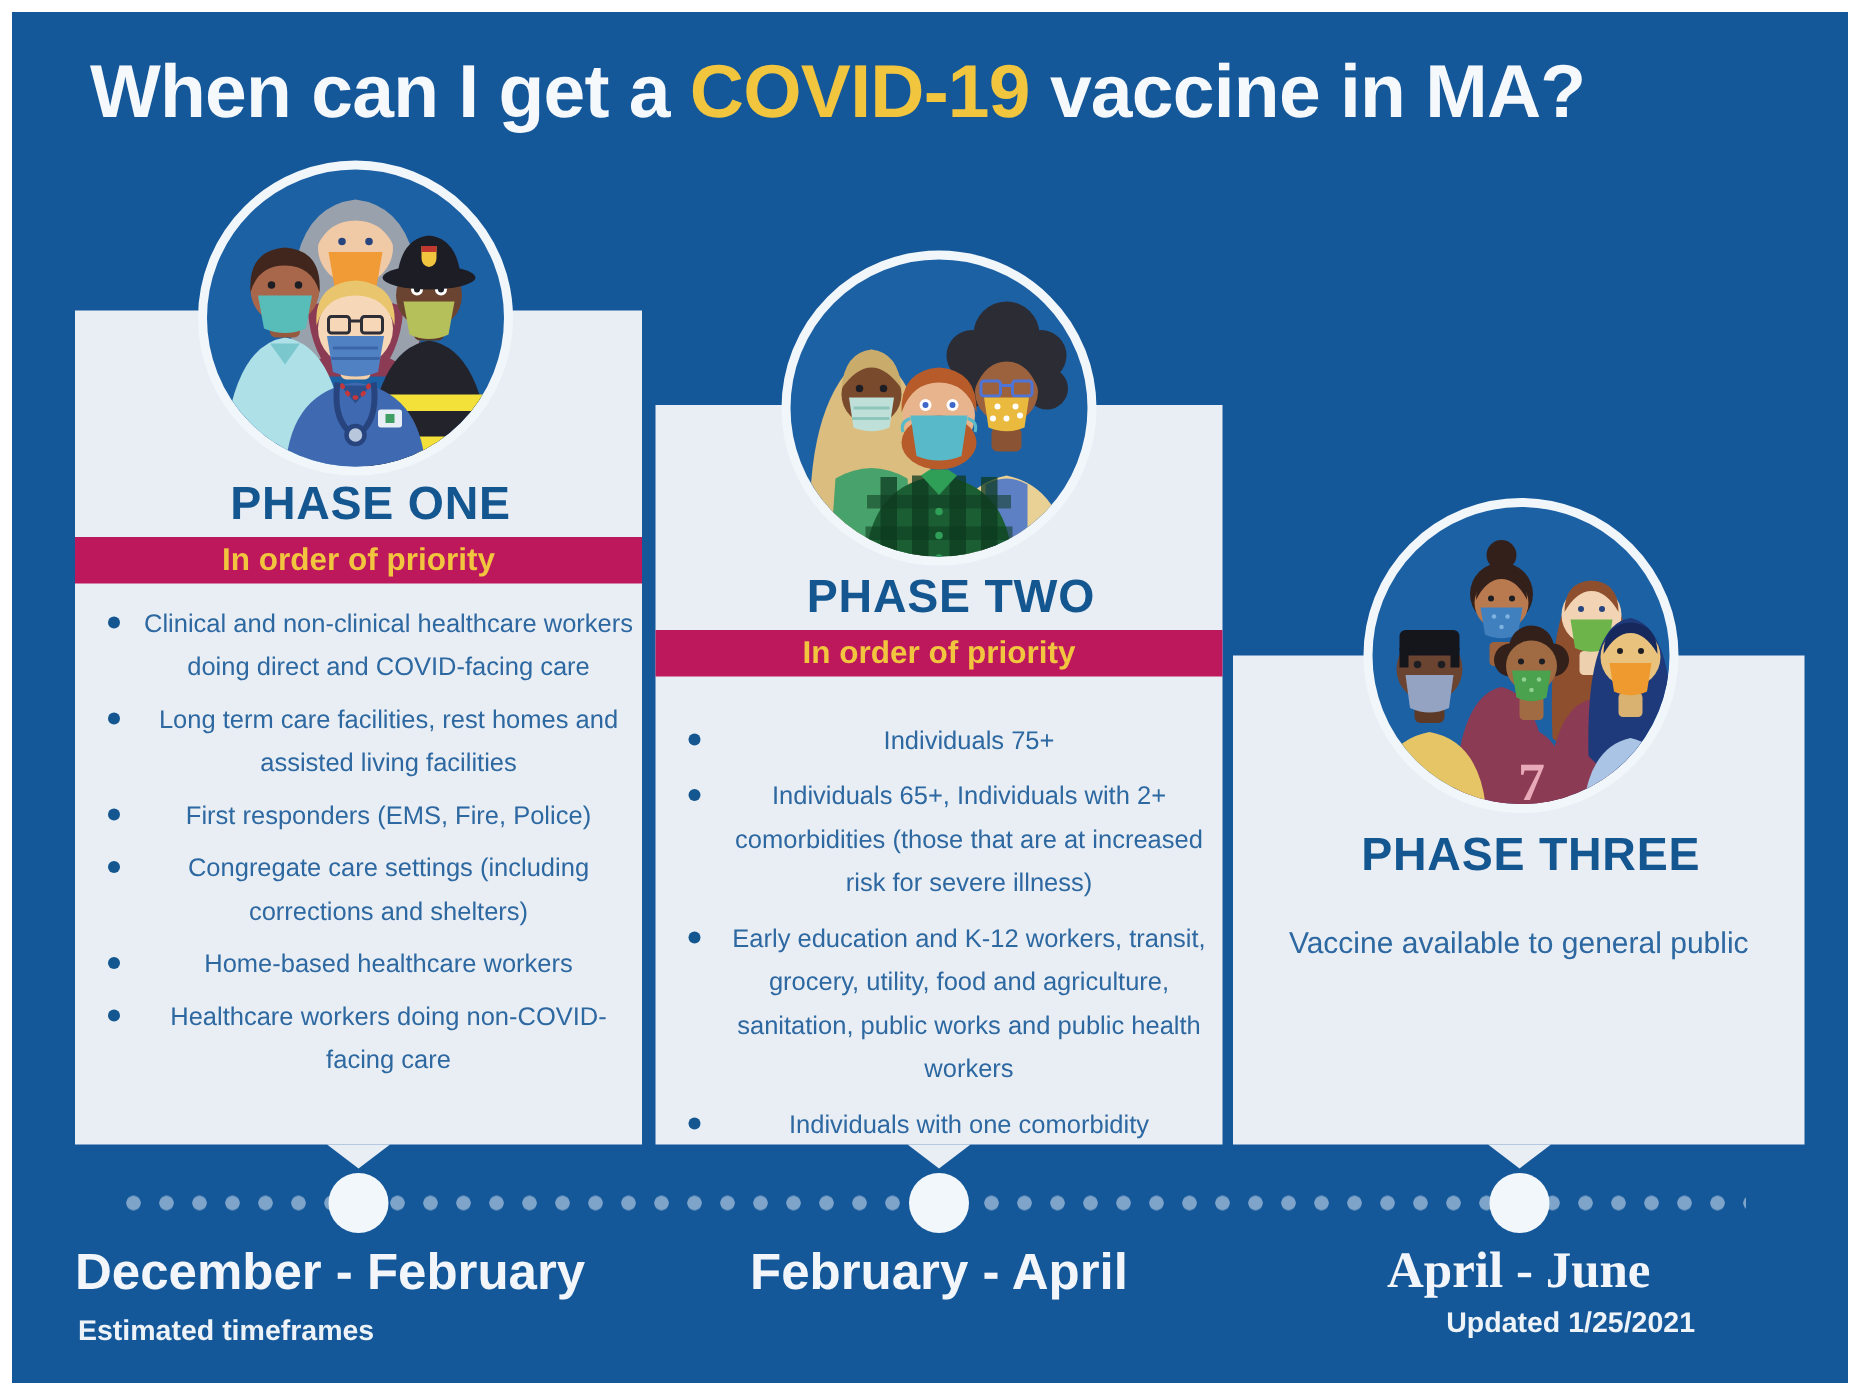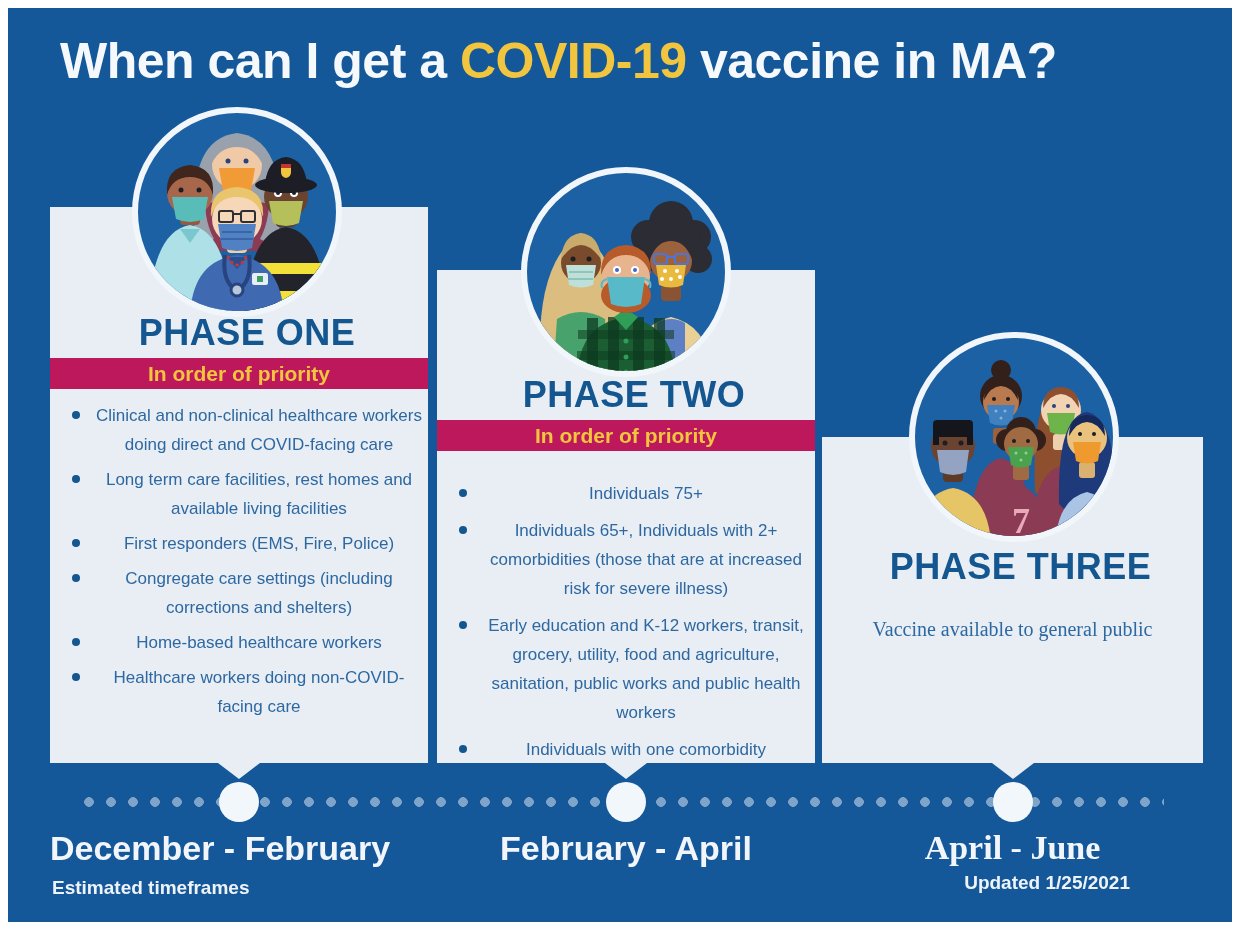--- a/index.html
+++ b/index.html
@@ -4,27 +4,27 @@
 <style>
   html,body{margin:0;padding:0;}
   body{width:1240px;height:930px;background:#ffffff;font-family:"Liberation Sans",sans-serif;position:relative;overflow:hidden;}
   .canvas{position:absolute;left:8px;top:8px;width:1224px;height:914px;background:#15589a;overflow:hidden;}
 
   .title{position:absolute;left:52px;top:24px;width:1130px;font-size:50px;font-weight:800;letter-spacing:-0.5px;color:#f6f9fc;white-space:nowrap;}
   .title .hl{color:#f1c53e;}
 
   .card{position:absolute;background:#e9eef5;}
   .card-head{display:flex;align-items:flex-end;justify-content:center;}
-  .card-head h2{margin:0 0 4px 16px;font-size:36px;font-weight:800;letter-spacing:0.5px;color:#14568f;}
+  .card-head h2{margin:0 0 4px 16px;font-size:31px;font-weight:800;letter-spacing:0.5px;color:#14568f;}
   .band{height:31px;background:#be185d;display:flex;align-items:center;justify-content:center;color:#f1c53e;font-size:21px;font-weight:600;}
   .bullets{margin:0;padding:12px 4px 0 44px;list-style:none;text-align:center;}
   .bullets li{position:relative;font-size:17px;line-height:29px;color:#2d68a1;margin-bottom:6px;}
   .bullets.roomy li{margin-bottom:8px;}
   .bullets li::before{content:"";position:absolute;left:-22px;top:10px;width:8px;height:8px;border-radius:50%;background:#14568f;}
-  .desc{margin:26px 10px 0 10px;text-align:center;font-size:20px;color:#2d68a1;font-family:Liberation Serif, serif;}
+  .desc{margin:26px 10px 0 10px;text-align:center;font-size:20px;color:#2d68a1;}
 
   .notch{position:absolute;width:0;height:0;border-style:solid;border-width:16px 21px 0 21px;border-color:#e9eef5 transparent transparent transparent;}
 
   .illo{position:absolute;width:210px;height:210px;border-radius:50%;border:6px solid #f1f6fb;background:#1d61a5;overflow:hidden;box-sizing:border-box;}
   .illo svg{position:absolute;left:-6px;top:-6px;width:210px;height:210px;}
 
   .dotline{position:absolute;left:76px;top:789px;width:1080px;height:10px;
     background-image:radial-gradient(circle 5px at 5px 5px,#7fa4ca 4.6px,transparent 5px);
     background-size:22px 10px;background-repeat:repeat-x;}
   .node{position:absolute;top:774px;width:40px;height:40px;border-radius:50%;background:#f2f7fb;}
@@ -43,21 +43,21 @@
 
   <div class="card" style="left:42px;top:199px;width:378px;height:556px;">
     <div class="card-head" style="height:151px;">
       <h2>PHASE ONE</h2>
     </div>
     <div class="band">
       <span>In order of priority</span>
     </div>
     <ul class="bullets">
       <li>Clinical and non-clinical healthcare workers doing direct and COVID-facing care</li>
-      <li>Long term care facilities, rest homes and available living facilities</li>
+      <li>Long term care facilities, rest homes and assisted living facilities</li>
       <li>First responders (EMS, Fire, Police)</li>
       <li>Congregate care settings (including corrections and shelters)</li>
       <li>Home-based healthcare workers</li>
       <li>Healthcare workers doing non-COVID-facing care</li>
     </ul>
   </div>
   <div class="notch" style="left:210px;top:755px;"></div>
 
   <div class="card" style="left:429px;top:262px;width:378px;height:493px;">
     <div class="card-head" style="height:150px;">

